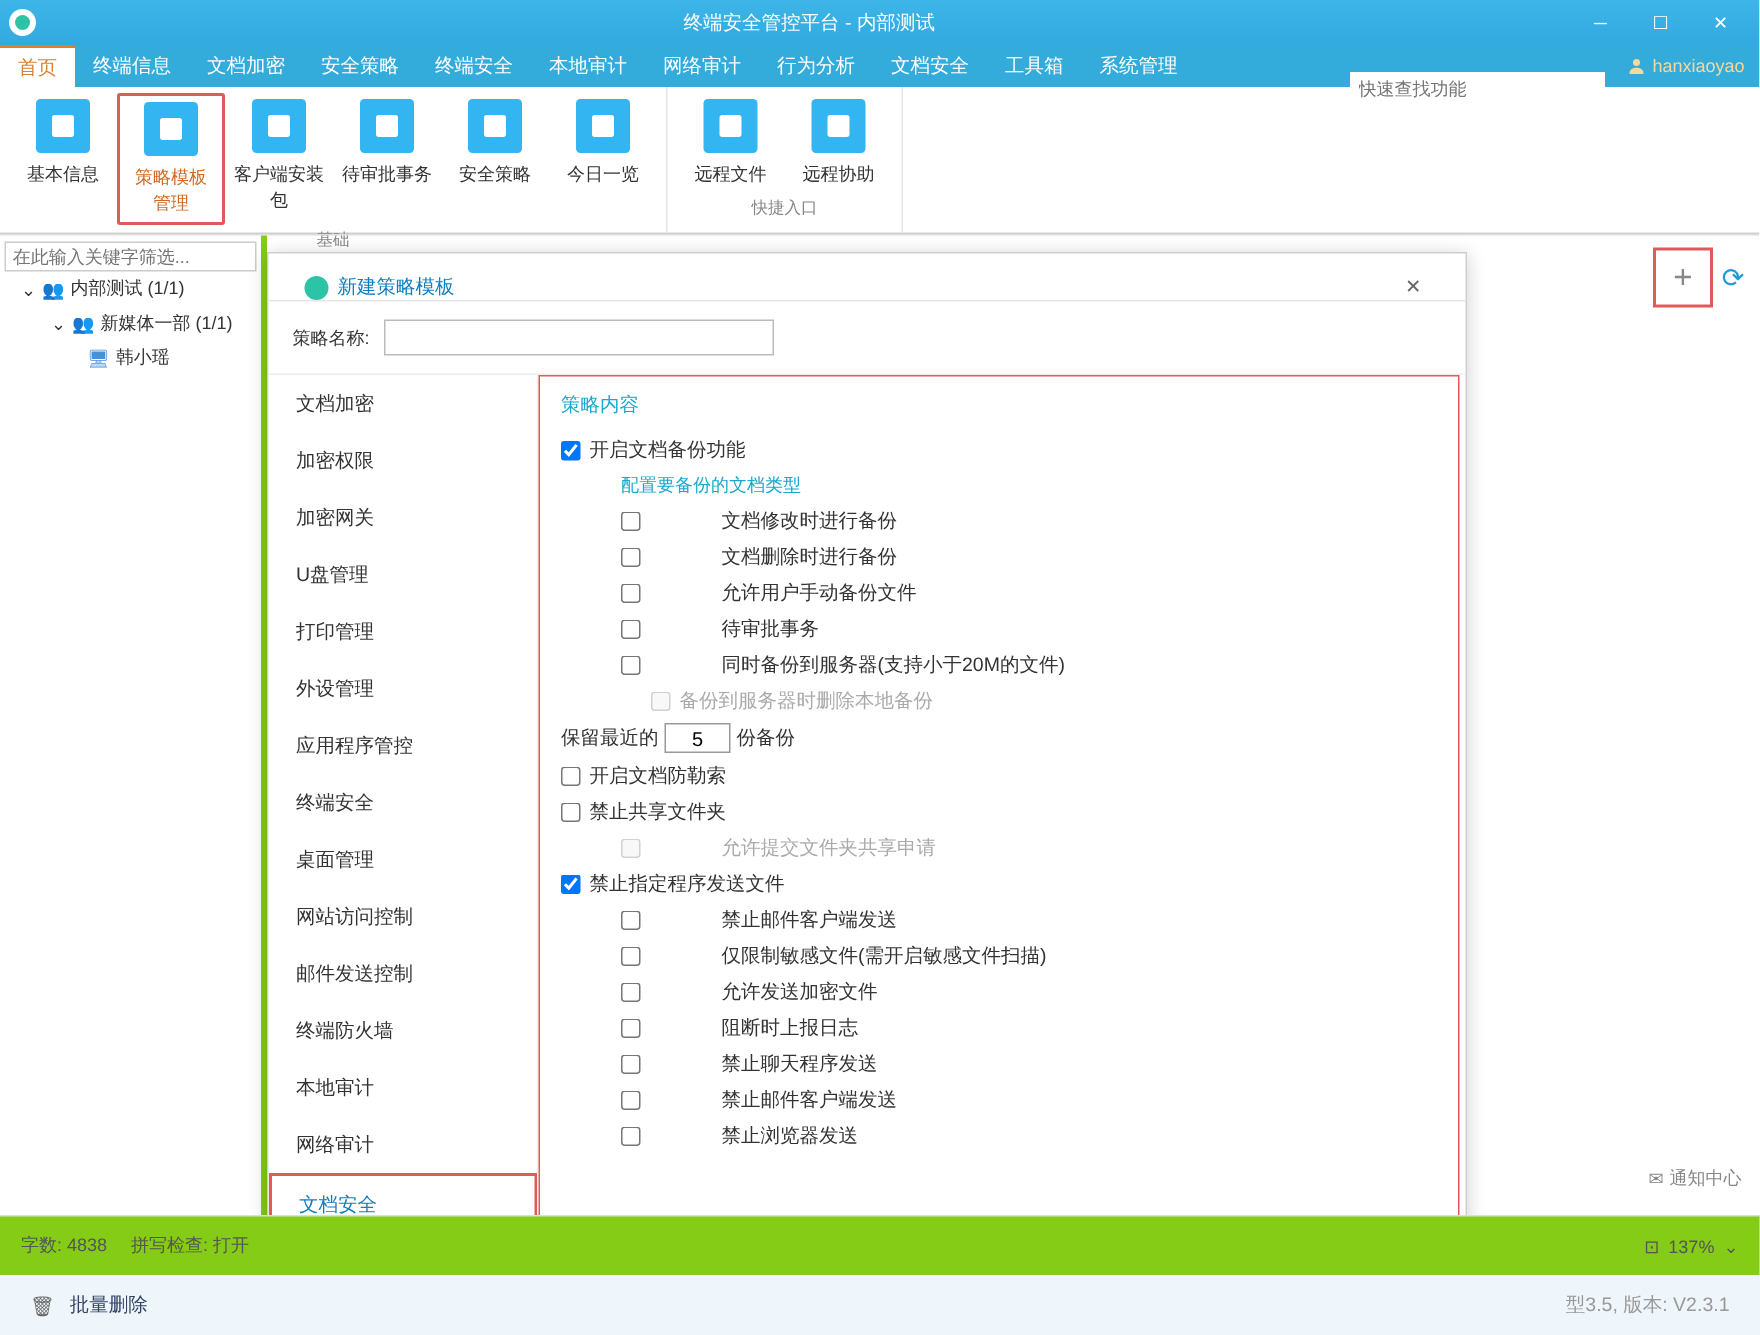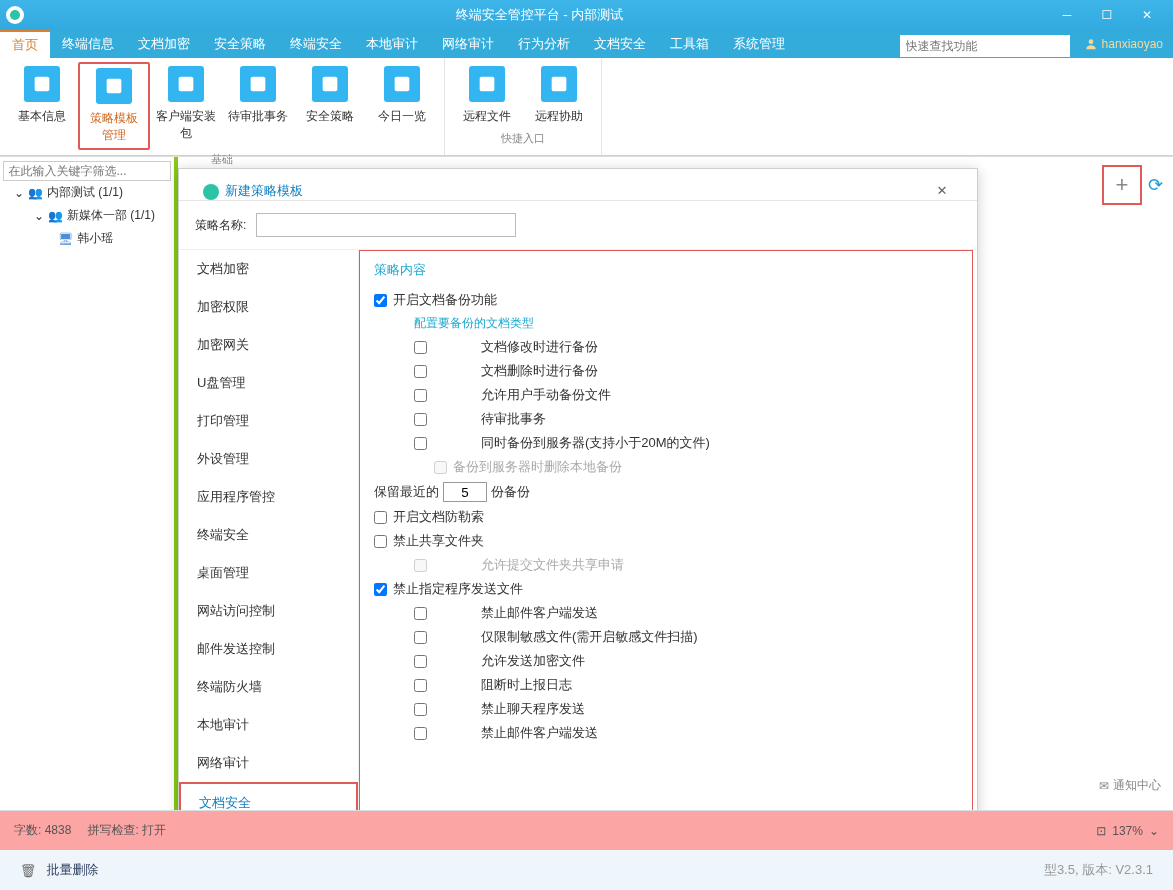--- a/index.html
+++ b/index.html
@@ -11,21 +11,21 @@
 .titlebar .app-icon-inner { width: 10px; height: 10px; border-radius: 50%; background: #2dc3a7; }
 .titlebar .title-text { flex: 1; text-align: center; font-size: 13px; }
 .win-btn { width: 40px; height: 30px; display: flex; align-items: center; justify-content: center; cursor: pointer; }
 
 
 .menubar { height: 28px; background: #33acdc; display: flex; align-items: stretch; }
 .menubar .tabs { display: flex; }
 .menubar .tab { padding: 0 12px; display: flex; align-items: center; color: #fff; cursor: pointer; font-size: 13px; }
 .menubar .tab.active { background: #fff; color: #d9812f; border-top: 2px solid #d9812f; }
 .menubar .spacer { flex: 1; }
-.menubar .search { width: 170px; height: 22px; margin: 5px 4px; background: #fff; border: none; padding: 0 6px; font-size: 12px; }
+.menubar .search { width: 170px; height: 22px; margin: 18px 4px; background: #fff; border: none; padding: 0 6px; font-size: 12px; }
 .menubar .user { display: flex; align-items: center; color: #f7d79a; padding: 0 10px; cursor: pointer; }
 .user-icon { width: 14px; height: 14px; margin-right: 4px; }
 
 
 .ribbon { height: 98px; background: #fff; border-bottom: 1px solid #d0d0d0; display: flex; }
 .ribbon-group { display: flex; flex-direction: column; align-items: center; padding: 4px 6px 0; border-right: 1px solid #e5e5e5; }
 .ribbon-items { display: flex; }
 .ribbon-item { display: flex; flex-direction: column; align-items: center; padding: 4px 6px; cursor: pointer; width: 72px; }
 .ribbon-item.highlight { border: 2px solid #e05a5a; border-radius: 2px; }
 .ribbon-icon { width: 36px; height: 36px; background: #32b5f0; border-radius: 3px; margin-bottom: 6px; display:flex; align-items:center; justify-content:center; }
@@ -76,21 +76,21 @@
 .chk-row.disabled { color:#aaa; }
 .link-txt { color:#1aa7d0; margin-left:40px; margin-bottom:6px; display:block; }
 .spin { width:44px; height:20px; border:1px solid #999; text-align:center; margin:0 4px; }
 .retain-row { margin-left:40px; display:flex; align-items:center; font-size:13px; margin:6px 0; }
 
 .dlg-footer { height:40px; border-top:1px solid #e3e3e3; display:flex; align-items:center; padding:0 14px; gap:10px; }
 .dlg-footer .hint { color:#1aa7d0; flex:1; }
 .dlg-footer button { height:26px; padding:0 16px; background:#fff; border:1px solid #999; cursor:pointer; font-size:12px; }
 
 
-.statusbar1 { position:absolute; left:0; bottom:40px; height:40px; background:#fca5a5; width:100%; display:flex; align-items:center; padding:0 14px; gap:16px; font-size:12px; color:#555; border-top:1px solid #ddd; }
+.statusbar1 { position:absolute; left:0; bottom:40px; height:40px; background:#84cc16; width:100%; display:flex; align-items:center; padding:0 14px; gap:16px; font-size:12px; color:#555; border-top:1px solid #ddd; }
 .statusbar1 .sp { flex:1; }
 .zoom { display:flex; align-items:center; gap:6px; }
 .statusbar2 { position:absolute; left:0; bottom:0; height:40px; background:#eef5fb; width:100%; display:flex; align-items:center; padding:0 20px; font-size:13px; color:#346; }
 .statusbar2 .trash { margin-right:10px; color:#666; }
 .statusbar2 .sp {flex:1;}
 .version { color:#999; }
 
 
 .notif { position:absolute; right:12px; bottom:96px; color:#888; font-size:12px; display:flex; align-items:center; gap:4px; cursor:pointer;}
 </style>
@@ -337,20 +337,24 @@
           <span>阻断时上报日志</span>
         </label>
       <label class="chk-row ind2">
           <input type="checkbox" style="">
           <span>禁止聊天程序发送</span>
         </label>
       <label class="chk-row ind2">
           <input type="checkbox" style="">
           <span>禁止邮件客户端发送</span>
         </label>
+      <label class="chk-row ind2">
+          <input type="checkbox" style="">
+          <span>禁止浏览器发送</span>
+        </label>
     </div>
   </div>
   <div class="dlg-footer">
     <span class="hint">请选择客户端</span>
     <button>导出策略(E)</button>
     <button>确定(O)</button>
     <button>取消(C)</button>
   </div>
 </div>
 

